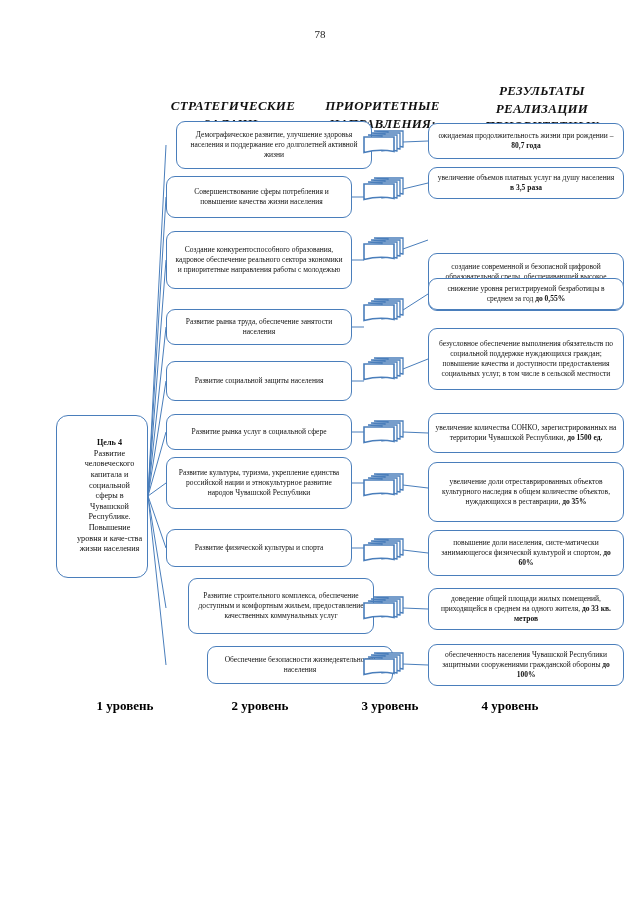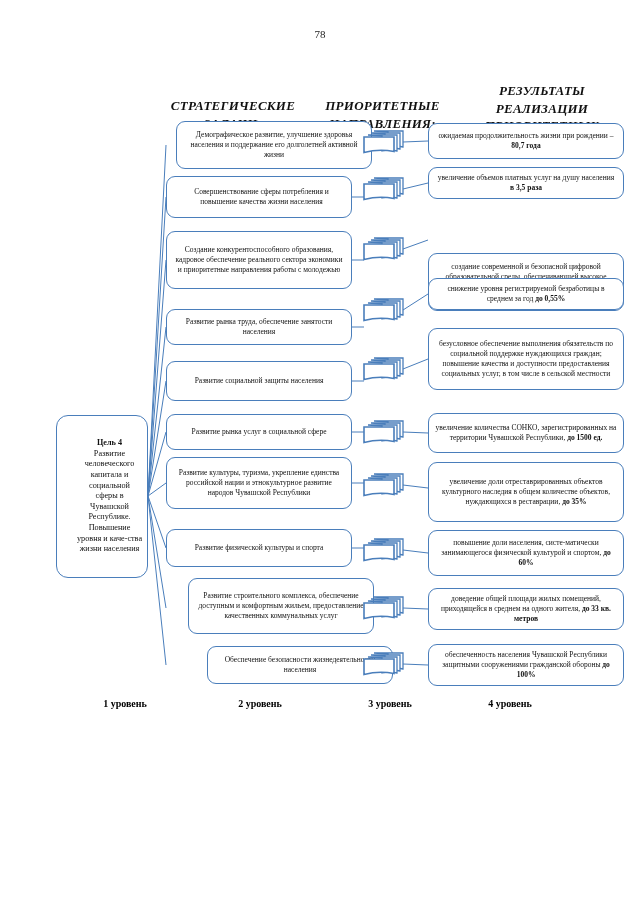--- a/index.html
+++ b/index.html
@@ -84,21 +84,21 @@
     position: absolute;
     width: 44px;
     height: 28px;
   }
   .docstack svg { display: block; }
 
   .level-label {
     position: absolute;
     font-family: "Liberation Serif", serif;
     font-weight: bold;
-    font-size: 10px;
+    font-size: 13px;
     color: #000;
     text-align: center;
   }
 </style>
 </head>
 <body>
 
 <div id="page">
 
   <div class="page-number">78</div>

